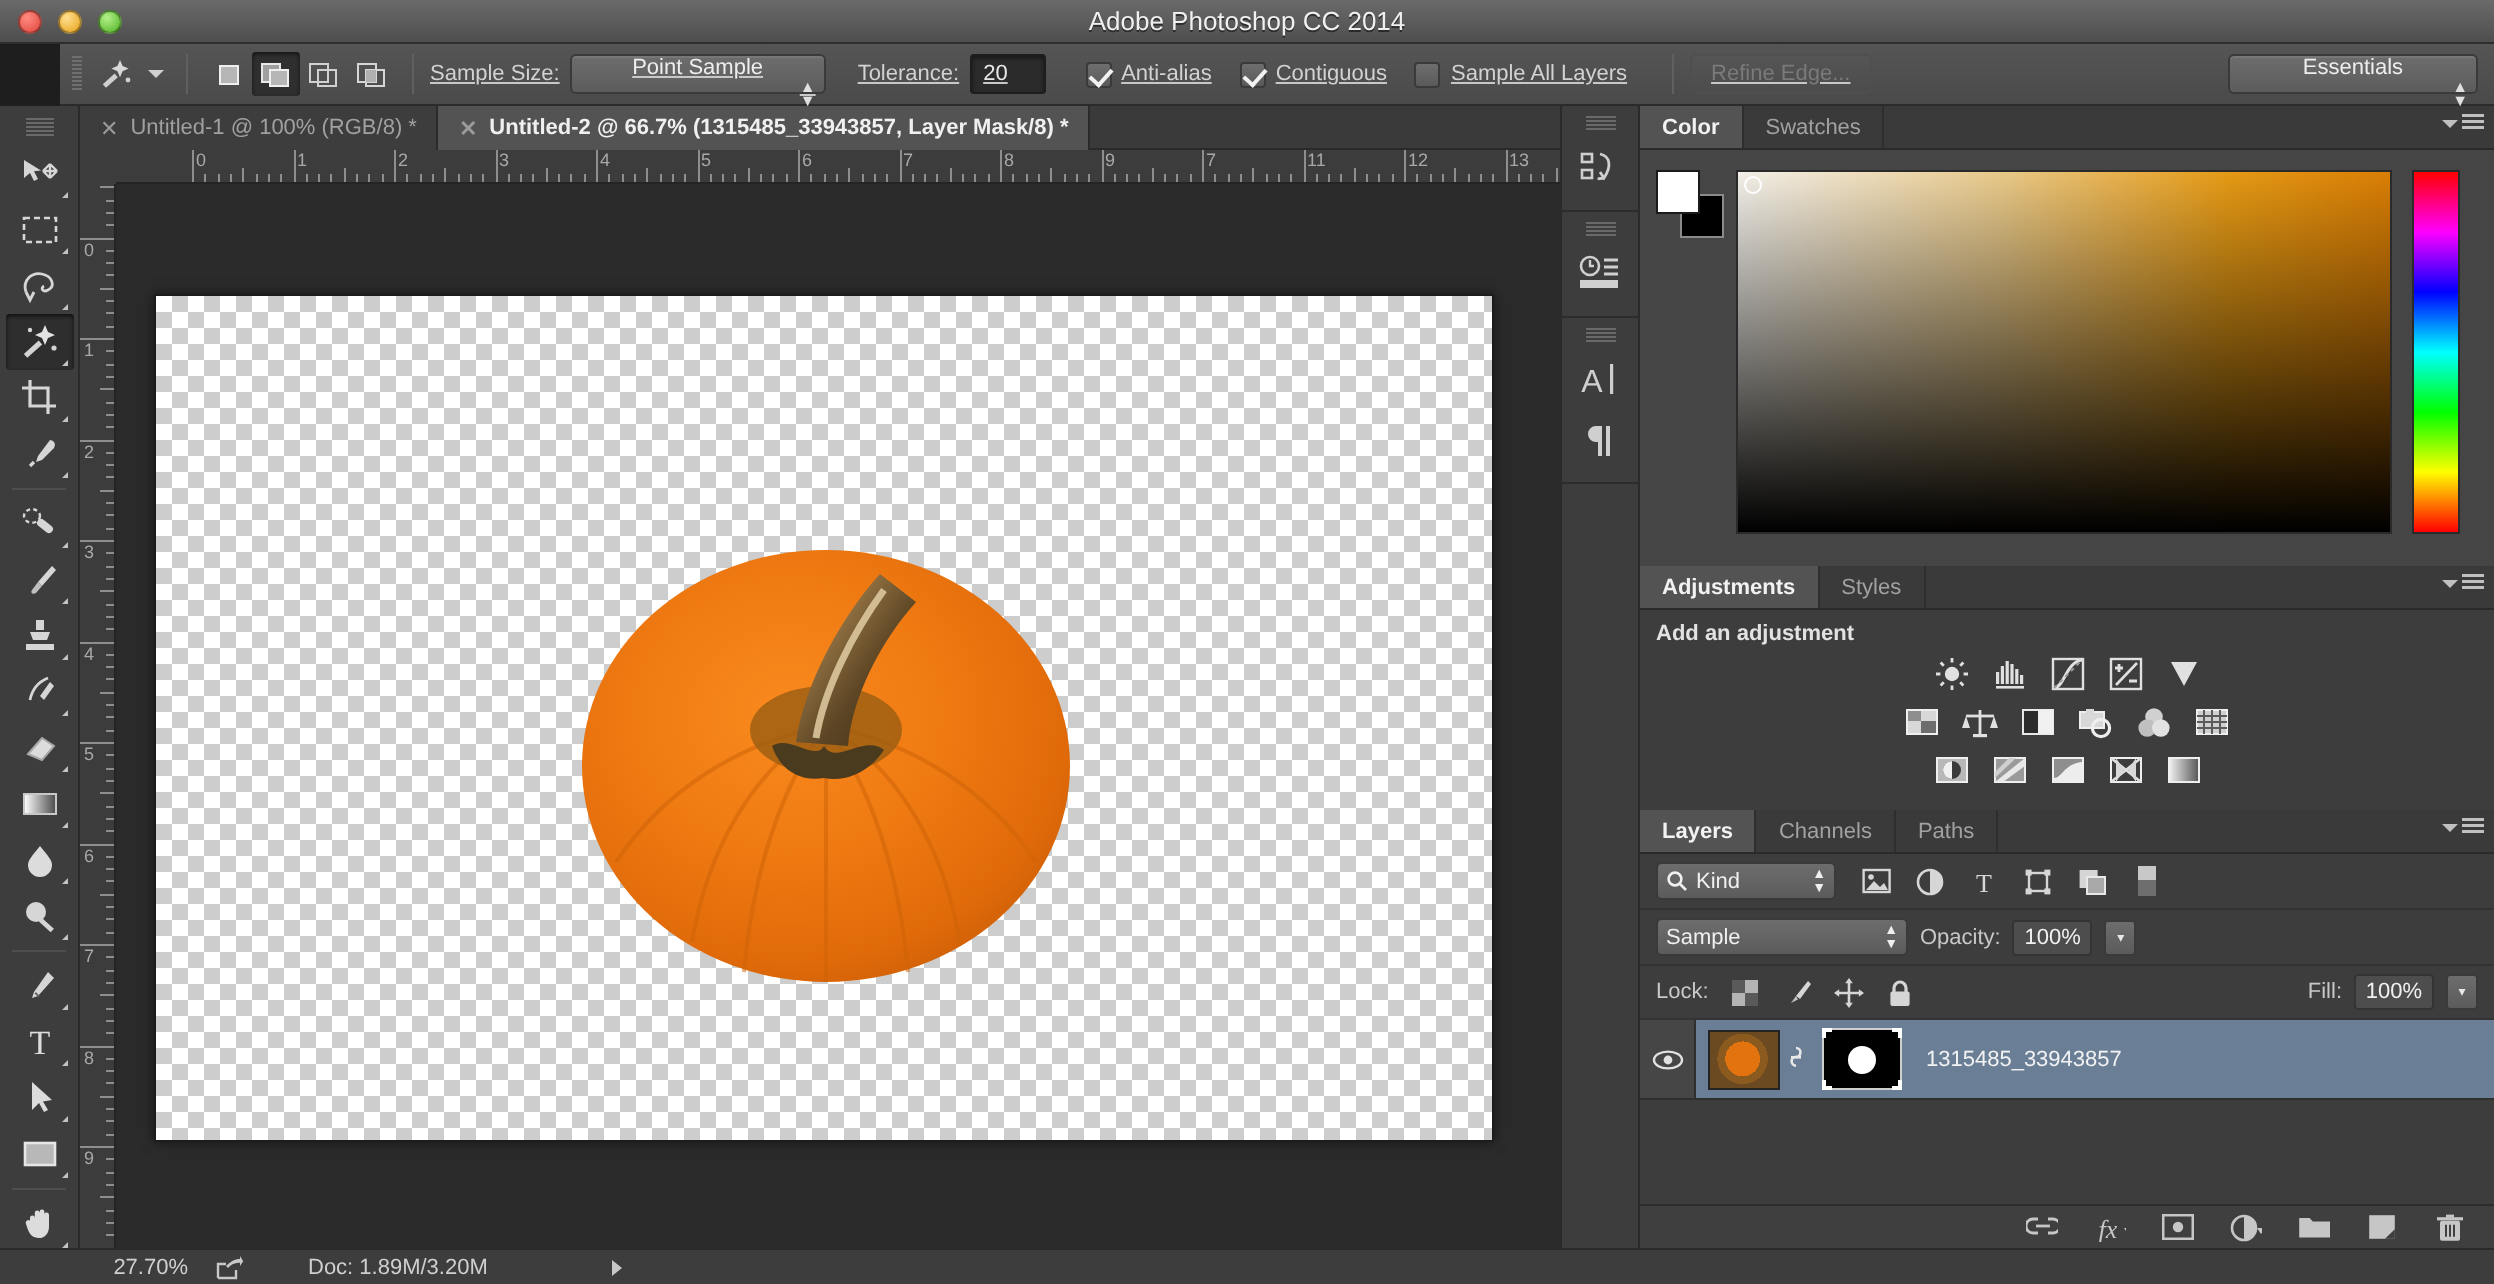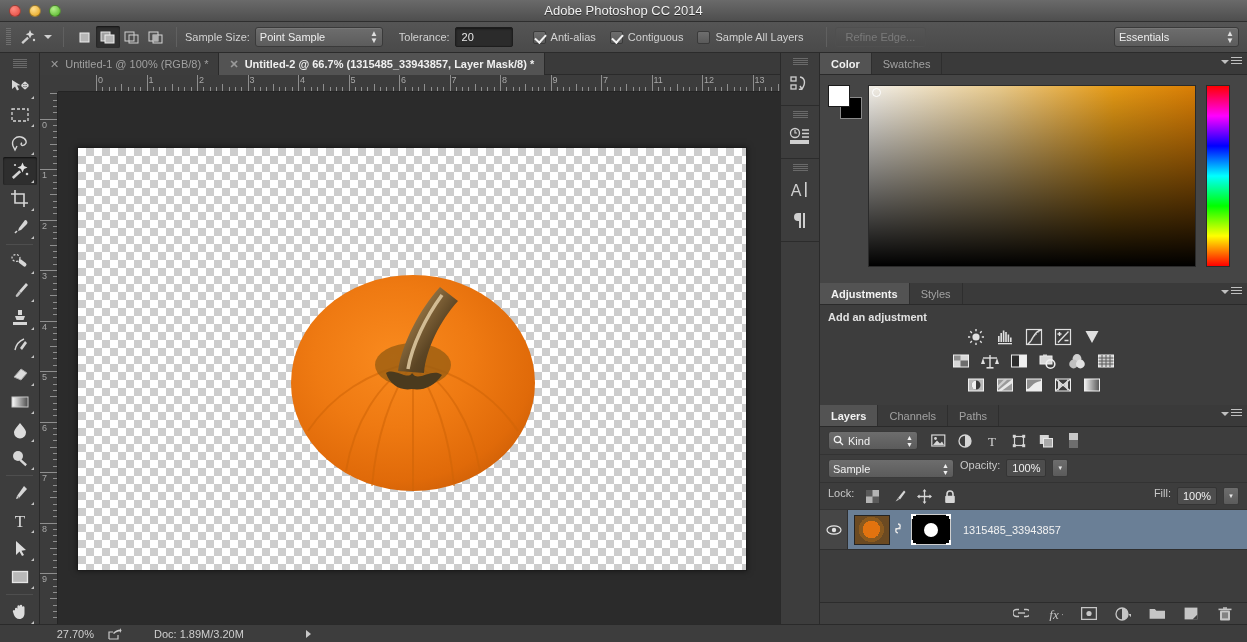--- a/index.html
+++ b/index.html
@@ -5,21 +5,21 @@
   * { box-sizing: border-box; margin: 0; padding: 0; }
   body {
     width: 1247px; height: 642px;
     font-family: "Liberation Sans", sans-serif;
     font-size: 11px;
     background: #1e1e1e;
     color: #c8c8c8;
     overflow: hidden;
     -webkit-font-smoothing: antialiased;
   }
-  .app { position: relative; width: 1247px; height: 642px; }
+  .app { position: relative; width: 1247px; height: 642px; text-decoration: underline; }
 
   
   .titlebar {
     height: 22px;
     background: linear-gradient(#6a6a6a, #4e4e4e);
     border-bottom: 1px solid #2e2e2e;
     display: flex; align-items: center;
     position: relative;
   }
   .traffic { display: flex; gap: 8px; padding-left: 9px; }
@@ -32,43 +32,43 @@
     font-size: 13px; color: #f0f0f0; font-weight: 400;
     text-shadow: 0 1px 0 rgba(0,0,0,.5);
   }
 
   
   .optionsbar {
     height: 31px;
     background: linear-gradient(#555555, #4a4a4a);
     border-bottom: 1px solid #2b2b2b;
     display: flex; align-items: center; gap: 0;
-    padding: 0 6px; position: relative;
+    padding: 0 6px; position: relative; margin-left: 30px;
   }
   .grip { width: 5px; height: 18px; margin-right: 4px;
     background-image: repeating-linear-gradient(to bottom, #6f6f6f 0 1px, transparent 1px 2px);
   }
   .tool-current { width: 26px; height: 22px; display:flex; align-items:center; justify-content:center; }
   .opt-sep { width: 1px; height: 20px; background: #3b3b3b; border-right: 1px solid #606060; margin: 0 8px; }
   .sel-modes { display: flex; }
   .sel-btn {
     width: 24px; height: 22px; display:flex; align-items:center; justify-content:center;
     border-radius: 2px;
   }
   .sel-btn.active { background: #2f2f2f; box-shadow: inset 0 1px 2px rgba(0,0,0,.6); }
   .opt-label { color: #d2d2d2; margin-right: 5px; white-space: nowrap; }
   .combo {
     height: 20px; background: linear-gradient(#6d6d6d,#5c5c5c);
     border: 1px solid #3a3a3a; border-radius: 3px;
     display:flex; align-items:center; padding: 0 4px;
-    color:#eee; position: relative; box-shadow: 0 1px 0 rgba(255,255,255,.08) inset;
+    color:#eee; position: relative; box-shadow: 0 1px 0 rgba(255,255,255,.08) inset; flex-direction: column;
   }
   .combo .arrows { margin-left: auto; padding-left: 10px; font-size: 8px; line-height: 7px; color:#e0e0e0; text-align:center;}
   .numfield {
-    height: 20px; width: 58px; background: #2b2b2b; border: 1px solid #1d1d1d;
+    height: 20px; width: 38px; background: #2b2b2b; border: 1px solid #1d1d1d;
     border-radius: 2px; color: #e8e8e8; display:flex; align-items:center; padding-left:6px;
     box-shadow: inset 0 1px 2px rgba(0,0,0,.5);
   }
   .chk-wrap { display:flex; align-items:center; gap:5px; margin-right: 14px; }
   .chkbox {
     width: 13px; height: 13px; background: linear-gradient(#6e6e6e,#5a5a5a);
     border: 1px solid #3a3a3a; border-radius: 2px; position: relative;
   }
   .chkbox.checked::after {
     content: ""; position: absolute; left: 3px; top: 0px;
@@ -189,21 +189,21 @@
   .hue-marker { position:absolute; right: 28px; top: 171px; width:0;height:0;
     border-top:5px solid transparent;border-bottom:5px solid transparent;border-right:6px solid #d8d8d8;}
 
   .adjust-panel { background: #3d3d3d; }
   .adj-title { padding: 6px 8px 4px; font-weight: bold; color: #e2e2e2; font-size: 11px; }
   .adj-rows { padding: 0 8px 6px; }
   .adj-row { display:flex; gap: 7px; justify-content: center; margin-bottom: 4px; }
   .adj-icon { width: 22px; height: 20px; display:flex;align-items:center;justify-content:center; }
 
   .layers-panel { background: #3d3d3d; }
-  .lp-row { display:flex; padding: 4px 8px; gap: 6px;
+  .lp-row { display:flex; align-items:center; padding: 4px 8px; gap: 6px;
             border-bottom: 1px solid #333; }
   .kind-combo { width: 90px; height: 19px; background: linear-gradient(#6d6d6d,#5b5b5b);
     border:1px solid #3a3a3a;border-radius:3px; display:flex;align-items:center; gap:4px; padding:0 4px; color:#f0f0f0;}
   .filter-icons { display:flex; gap: 11px; align-items:center; margin-left: 6px; }
   .fi { width:16px;height:16px;display:flex;align-items:center;justify-content:center;}
   .blend-combo { width: 126px; height: 19px; background: linear-gradient(#6d6d6d,#5b5b5b);
     border:1px solid #3a3a3a;border-radius:3px; display:flex;align-items:center;padding:0 4px;color:#f0f0f0;}
   .val-field { height: 18px; min-width: 40px; background: #4d4d4d; border: 1px solid #343434;
     color: #f0f0f0; display:flex;align-items:center;justify-content:center; border-radius:2px; }
   .mini-drop { width:16px;height:18px;background:linear-gradient(#6d6d6d,#5b5b5b);

